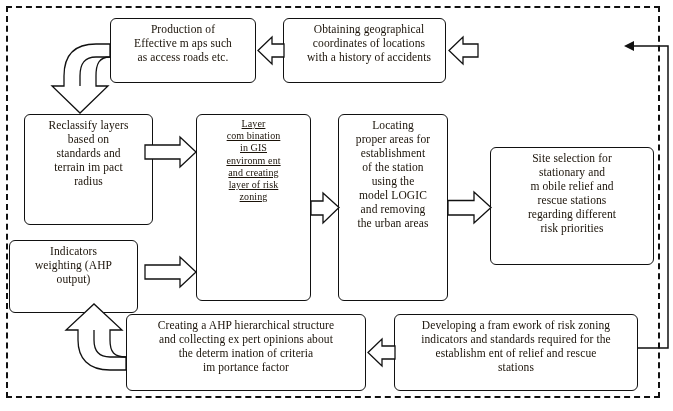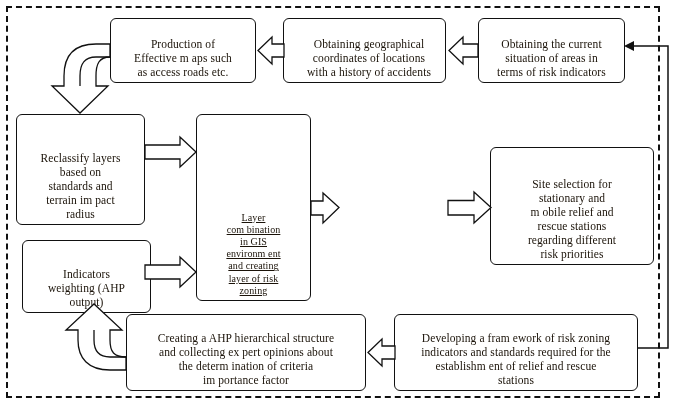--- a/index.html
+++ b/index.html
@@ -26,21 +26,21 @@
     box-sizing: border-box;
   }
   
   .node {
     position: absolute;
     box-sizing: border-box;
     border: 1.4px solid #111111;
     border-radius: 6px;
     background: #ffffff;
     display: flex;
-    align-items: flex-end;
+    align-items: flex-start;
     justify-content: center;
     text-align: center;
     color: #1a1208;
     line-height: 1.22;
     padding: 3px 5px;
     letter-spacing: 0.1px;
   }
   .node .txt {
     display: block;
     width: 100%;
@@ -86,50 +86,55 @@
 Effective m aps such
 as access roads etc.</span>
   </div>
 
   <div class="node" style="left:283px; top:18px; width:163px; height:65px; font-size:11.5px;padding-left:14px;">
     <span class="txt">Obtaining geographical
 coordinates of locations
 with a history of accidents</span>
   </div>
 
-  <div class="node" style="left:478px; top:18px; width:147px; height:65px; font-size:11.5px;">
-    <span class="txt">Obtaining the current
-situation of areas in
-terms of risk indicators</span>
-  </div>
-
-  <div class="node" style="left:16px; top:114px; width:129px; height:111px; font-size:11.5px;">
+
+  <div class="node" style="left:24px; top:114px; width:129px; height:111px; font-size:11.5px;">
     <span class="txt">Reclassify layers
 based on
 standards and
 terrain im pact
 radius</span>
   </div>
 
-  <div class="node" style="left:22px; top:240px; width:129px; height:73px; font-size:11.5px;">
+  <div class="node" style="left:9px; top:240px; width:129px; height:73px; font-size:11.5px;">
     <span class="txt">Indicators
 weighting (AHP
 output)</span>
   </div>
 
   <div class="node" style="left:196px; top:114px; width:115px; height:187px; font-size:10px;text-decoration:underline;">
     <span class="txt">Layer
 com bination
 in GIS
 environm ent
 and creating
 layer of risk
 zoning</span>
   </div>
 
+  <div class="node" style="left:338px; top:114px; width:110px; height:187px; font-size:11.5px;">
+    <span class="txt">Locating
+proper areas for
+establishment
+of the station
+using the
+model LOGIC
+and removing
+the urban areas</span>
+  </div>
 
   <div class="node" style="left:490px; top:147px; width:164px; height:118px; font-size:11.5px;">
     <span class="txt">Site selection for
 stationary and
 m obile relief and
 rescue stations
 regarding different
 risk priorities</span>
   </div>
 

